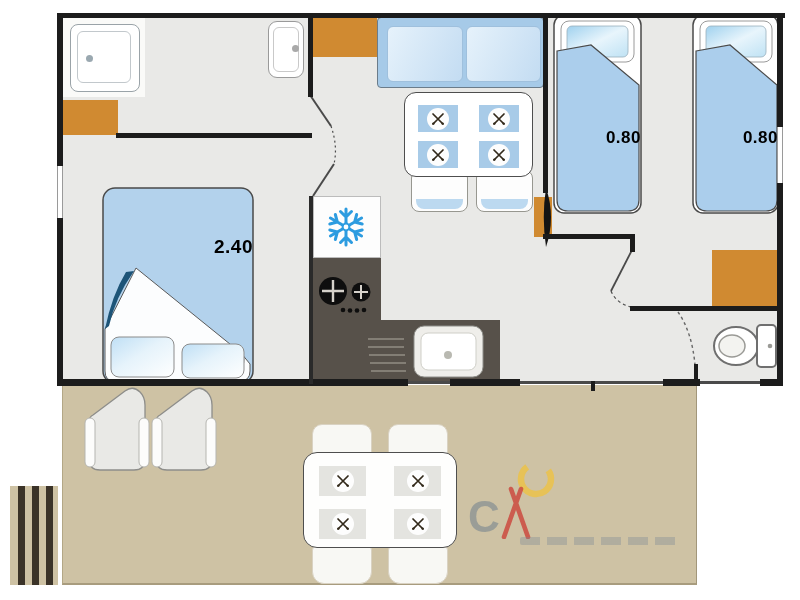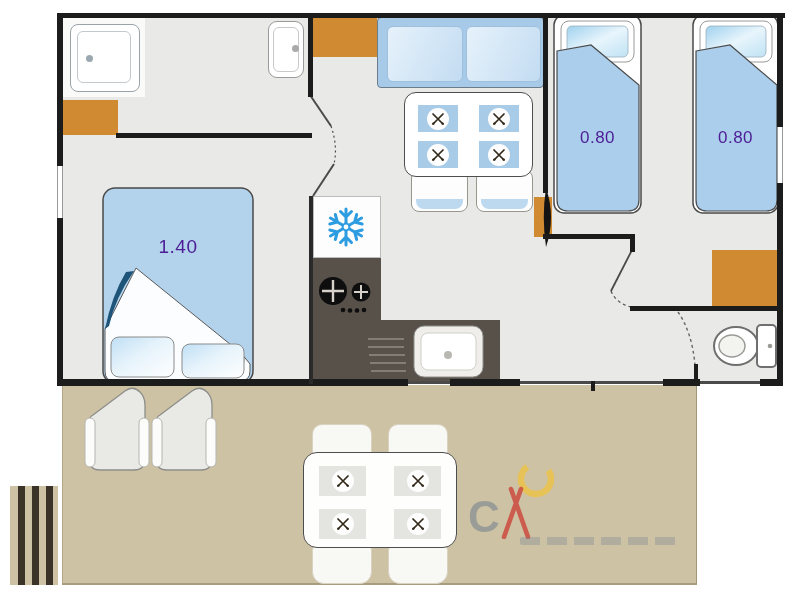--- a/index.html
+++ b/index.html
@@ -2,21 +2,21 @@
 <html><head>
 <meta charset="utf-8">
 <style>
   html,body{margin:0;padding:0;background:#ffffff;}
   .stage{position:relative;width:800px;height:600px;background:#ffffff;overflow:hidden;
          font-family:"Liberation Sans","DejaVu Sans",sans-serif;}
   .abs{position:absolute;box-sizing:border-box;}
   .wall{background:#1c1c1c;}
   .orange{background:#d08a31;}
   .counter{background:#57514a;}
-  .lbl{color:#4c1d95;text-align:center;font-weight:400;letter-spacing:.5px;}
+  .lbl{color:#000000;text-align:right;font-weight:700;letter-spacing:.5px;}
   .mat{position:absolute;box-sizing:border-box;display:flex;align-items:center;justify-content:center;}
   .mat .disc{width:22px;height:22px;border-radius:50%;background:#fdfdfd;display:flex;align-items:center;justify-content:center;}
   .chair{background:#fdfdfd;border:1px solid #979790;}
   .chair .seatpad{position:absolute;left:4px;right:4px;bottom:2px;height:10px;background:#bcd9f0;border-radius:0 0 8px 8px;}
   .ochair{background:#f8f8f4;border:1px solid #d9d2c2;}
   svg{display:block;}
   .logo-text{font-weight:bold;font-size:44px;color:rgba(112,128,141,0.55);letter-spacing:1px;line-height:1;}
   .tagline{background:repeating-linear-gradient(90deg,rgba(118,133,147,.45) 0 20px,rgba(118,133,147,0) 20px 27px);
            filter:blur(.7px);border-radius:2px;opacity:.75;}
 </style>
@@ -253,21 +253,21 @@
   <div class="abs wall" style="left:591px;top:381px;width:4px;height:10px;"></div>
   <div class="abs wall" style="left:308px;top:13px;width:5px;height:84px;"></div>
   <div class="abs wall" style="left:116px;top:133px;width:196px;height:5px;"></div>
   <div class="abs" style="left:309px;top:196px;width:4px;height:188px;background:#2a2a2a;"></div>
   <div class="abs wall" style="left:543px;top:13px;width:5px;height:180px;"></div>
   <div class="abs wall" style="left:543px;top:234px;width:92px;height:5px;"></div>
   <div class="abs wall" style="left:630px;top:234px;width:5px;height:18px;"></div>
   <div class="abs wall" style="left:630px;top:306px;width:149px;height:5px;"></div>
   <div class="abs wall" style="left:694px;top:364px;width:4px;height:20px;"></div>
 
-  <div class="abs lbl" style="left:103px;top:236px;width:150px;font-size:19px;">1.40</div>
+  <div class="abs lbl" style="left:103px;top:236px;width:150px;font-size:19px;">2.40</div>
   <div class="abs lbl" style="left:554px;top:128px;width:87px;font-size:17px;">0.80</div>
   <div class="abs lbl" style="left:693px;top:128px;width:85px;font-size:17px;">0.80</div>
 
   <div class="abs" style="left:468px;top:455px;width:240px;height:100px;">
     <svg class="abs" style="left:46px;top:2px;" width="44" height="44" viewBox="0 0 44 44">
       <circle cx="22" cy="22" r="15" fill="none" stroke="#edc243" stroke-width="6.5" stroke-dasharray="70 25" transform="rotate(-35 22 22)" opacity="0.8"></circle>
     </svg>
     <div class="abs" style="left:0;top:30px;display:flex;align-items:flex-end;">
       <span class="logo-text">C</span>
       <svg width="36" height="54" viewBox="0 0 36 54" style="margin:0 -3px;">

